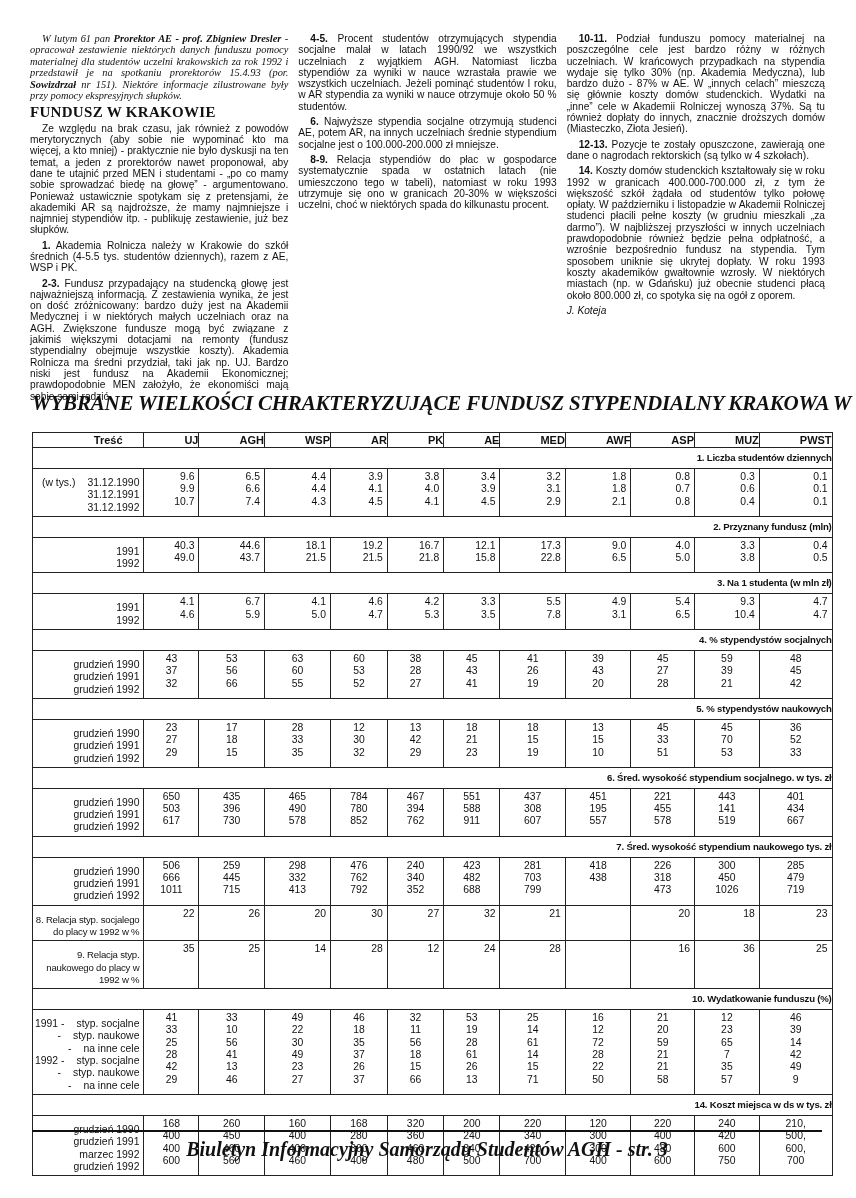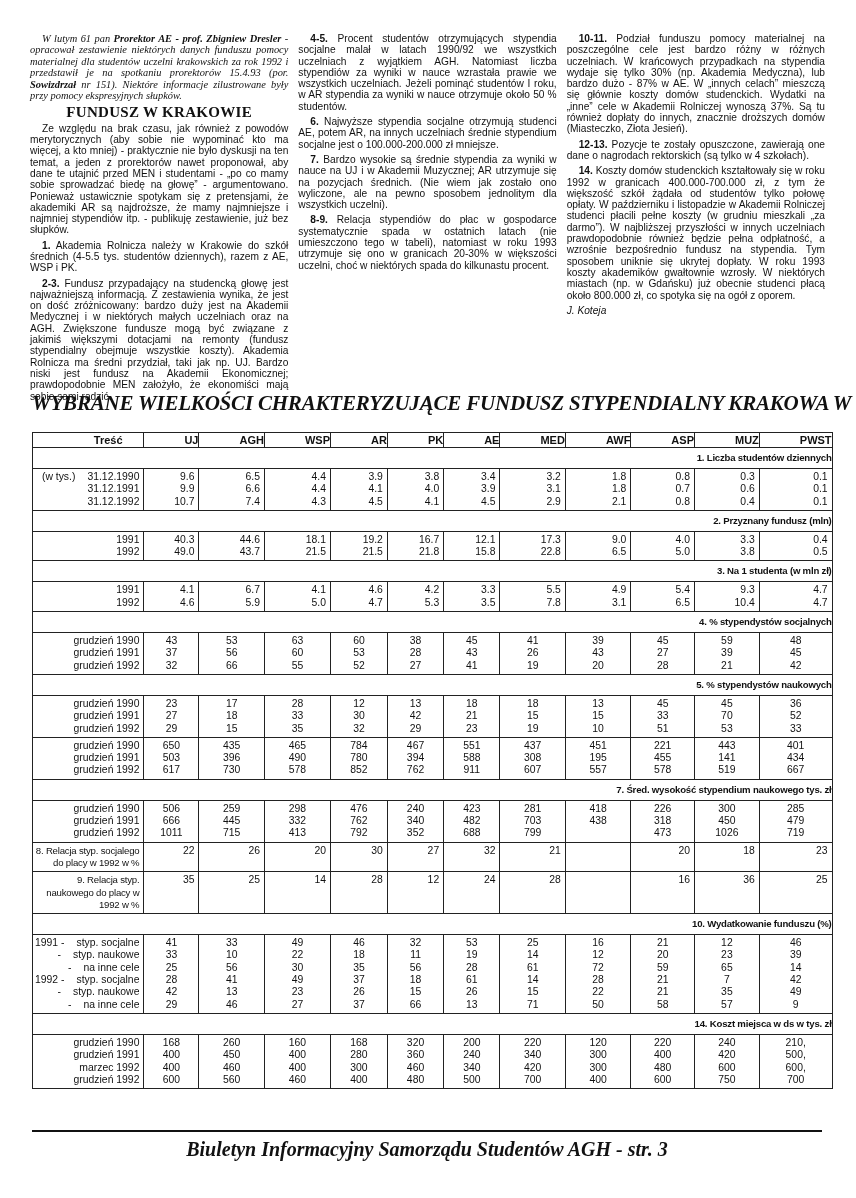--- a/index.html
+++ b/index.html
@@ -5,30 +5,30 @@
     * { box-sizing: border-box; margin: 0; padding: 0; }
     html, body { width: 856px; height: 1198px; background: #ffffff; color: #111; overflow: hidden; }
     body { position: relative; font-family: "Liberation Sans", sans-serif; }
 
     .cols { position: absolute; left: 30px; top: 33px; width: 795px; height: 370px; display: flex; gap: 10px; }
     .col { flex: 1 1 0; font-size: 10.2px; line-height: 11.3px; text-align: justify; }
     .col p { margin-bottom: 4px; text-indent: 12px; }
     .col p b { font-weight: bold; }
     .intro { font-family: "Liberation Serif", serif; font-style: italic; font-size: 10.4px; line-height: 11.4px; margin-bottom: 6px !important; }
     .intro b { font-weight: bold; }
-    .section-head { font-family: "Liberation Serif", serif; font-weight: bold; font-size: 15px; text-align: center; margin: 6px 0 8px; letter-spacing: 0.3px; text-indent: 0 !important; }
+    .section-head { font-family: "Liberation Serif", serif; font-weight: bold; font-size: 15px; margin: 6px 0 8px; letter-spacing: 0.3px; text-indent: 0 !important; }
     .signature { font-style: italic; padding-right: 24px; margin-top: 4px; text-indent: 0 !important; }
 
     .table-title { position: absolute; left: 32px; top: 384px; width: 790px; font-family: "Liberation Serif", serif; font-weight: bold; font-style: italic; font-size: 21px; letter-spacing: -0.2px; white-space: nowrap; margin-top: 7px; }
 
     table.fund { position: absolute; left: 32px; top: 432px; width: 778px; border-collapse: collapse; font-family: "Liberation Sans", sans-serif; font-size: 10.4px; line-height: 12.3px; }
     table.fund td, table.fund th { border: 1px solid #222; }
     table.fund th { font-weight: bold; font-size: 11px; height: 15px; text-align: center; padding-left: 40px; }
     table.fund td.sect { font-weight: bold; font-size: 9.6px; height: 21px; padding-left: 3px; letter-spacing: -0.2px; text-align: right; }
-    table.fund td.lbl { text-align: right; padding: 2px 4px 2px 2px; vertical-align: top; }
+    table.fund td.lbl { text-align: right; padding: 8px 4px 2px 2px; vertical-align: top; }
     table.fund td.num { text-align: right; padding: 2px 4px 2px 2px; vertical-align: top; }
     table.fund td.num.c { text-align: center; padding-right: 2px; }
     .lbl-line { display: block; white-space: nowrap; }
     .lbl-line .pre { display: inline-block; margin-right: 12px; }
     .lbl-line .yr { display: inline-block; }
     .cell-line { display: block; white-space: nowrap; min-height: 12.3px; }
     .inline-row td.lbl { text-align: left; font-weight: normal; font-size: 9.6px; letter-spacing: -0.2px; vertical-align: middle; padding-left: 3px; }
     .inline-row td.num { vertical-align: top; text-align: center; }
 
     .footer-rule { position: absolute; left: 32px; top: 1130px; width: 790px; height: 2px; background: #111; }
@@ -43,21 +43,20 @@
       <span>W lutym 61 pan </span><b>Prorektor AE - prof. Zbigniew Dresler</b><span> - opracował zestawienie niektórych danych funduszu pomocy materialnej dla studentów uczelni krakowskich za rok 1992 i przedstawił je na spotkaniu prorektorów 15.4.93 (por. </span><b>Sowizdrzał</b><span> nr 151). Niektóre informacje zilustrowane były przy pomocy ekspresyjnych słupków.</span>
     </p>
     <p class="section-head">FUNDUSZ W KRAKOWIE</p>
   <p><b></b><span>Ze względu na brak czasu, jak również z powodów merytorycznych (aby sobie nie wypominać kto ma więcej, a kto mniej) - praktycznie nie było dyskusji na ten temat, a jeden z prorektorów nawet proponował, aby dane te utajnić przed MEN i studentami - „po co mamy sobie sprowadzać biedę na głowę” - argumentowano. Ponieważ ustawicznie spotykam się z pretensjami, że akademiki AR są najdroższe, że mamy najmniejsze i najmniej stypendiów itp. - publikuję zestawienie, już bez słupków.</span></p>
       <p><b>1.</b><span> Akademia Rolnicza należy w Krakowie do szkół średnich (4-5.5 tys. studentów dziennych), razem z AE, WSP i PK.</span></p>
       <p><b>2-3.</b><span> Fundusz przypadający na studencką głowę jest najważniejszą informacją. Z zestawienia wynika, że jest on dość zróżnicowany: bardzo duży jest na Akademii Medycznej i w niektórych małych uczelniach oraz na AGH. Zwiększone fundusze mogą być związane z jakimiś większymi dotacjami na remonty (fundusz stypendialny obejmuje wszystkie koszty). Akademia Rolnicza ma średni przydział, taki jak np. UJ. Bardzo niski jest fundusz na Akademii Ekonomicznej; prawdopodobnie MEN założyło, że ekonomiści mają sobie sami radzić.</span></p>
     </div>
   <div class="col" id="col2">
       <p><b>4-5.</b><span> Procent studentów otrzymujących stypendia socjalne malał w latach 1990/92 we wszystkich uczelniach z wyjątkiem AGH. Natomiast liczba stypendiów za wyniki w nauce wzrastała prawie we wszystkich uczelniach. Jeżeli pominąć studentów I roku, w AR stypendia za wyniki w nauce otrzymuje około 50 % studentów.</span></p>
       <p><b>6.</b><span> Najwyższe stypendia socjalne otrzymują studenci AE, potem AR, na innych uczelniach średnie stypendium socjalne jest o 100.000-200.000 zł mniejsze.</span></p>
-      <p><b>7.</b><span> Bardzo wysokie są średnie stypendia za wyniki w nauce na UJ i w Akademii Muzycznej; AR utrzymuje się na pozycjach średnich. (Nie wiem jak zostało ono wyliczone, ale na pewno sposobem jednolitym dla wszystkich uczelni).</span></p>
       <p><b>8-9.</b><span> Relacja stypendiów do płac w gospodarce systematycznie spada w ostatnich latach (nie umieszczono tego w tabeli), natomiast w roku 1993 utrzymuje się ono w granicach 20-30% w większości uczelni, choć w niektórych spada do kilkunastu procent.</span></p>
     </div>
   <div class="col" id="col3">
       <p><b>10-11.</b><span> Podział funduszu pomocy materialnej na poszczególne cele jest bardzo różny w różnych uczelniach. W krańcowych przypadkach na stypendia wydaje się tylko 30% (np. Akademia Medyczna), lub bardzo dużo - 87% w AE. W „innych celach” mieszczą się głównie koszty domów studenckich. Wydatki na „inne” cele w Akademii Rolniczej wynoszą 37%. Są tu również dopłaty do innych, znacznie droższych domów (Miasteczko, Złota Jesień).</span></p>
       <p><b>12-13.</b><span> Pozycje te zostały opuszczone, zawierają one dane o nagrodach rektorskich (są tylko w 4 szkołach).</span></p>
       <p><b>14.</b><span> Koszty domów studenckich kształtowały się w roku 1992 w granicach 400.000-700.000 zł, z tym że większość szkół żądała od studentów tylko połowę opłaty. W październiku i listopadzie w Akademii Rolniczej studenci płacili pełne koszty (w grudniu mieszkali „za darmo”). W najbliższej przyszłości w innych uczelniach prawdopodobnie również będzie pełna odpłatność, a wzrośnie bezpośrednio fundusz na stypendia. Tym sposobem uniknie się ukrytej dopłaty. W roku 1993 koszty akademików gwałtownie wzrosły. W niektórych miastach (np. w Gdańsku) już obecnie studenci płacą około 800.000 zł, co spotyka się na ogół z oporem.</span></p>
       <p class="signature">J. Koteja</p>
     </div>
 </div>
 
@@ -390,20 +389,23 @@
           <span class="cell-line">70</span>
           <span class="cell-line">53</span>
         </td>
         <td class="num c">
           <span class="cell-line">36</span>
           <span class="cell-line">52</span>
           <span class="cell-line">33</span>
         </td>
       </tr>
       <tr>
+        <td class="sect" colspan="12">6. Śred. wysokość stypendium socjalnego. w tys. zł</td>
+      </tr>
+      <tr>
         <td class="lbl">
           <span class="lbl-line"><span class="yr">grudzień 1990</span></span>
           <span class="lbl-line"><span class="yr">grudzień 1991</span></span>
           <span class="lbl-line"><span class="yr">grudzień 1992</span></span>
         </td>
         <td class="num c">
           <span class="cell-line">650</span>
           <span class="cell-line">503</span>
           <span class="cell-line">617</span>
         </td>

